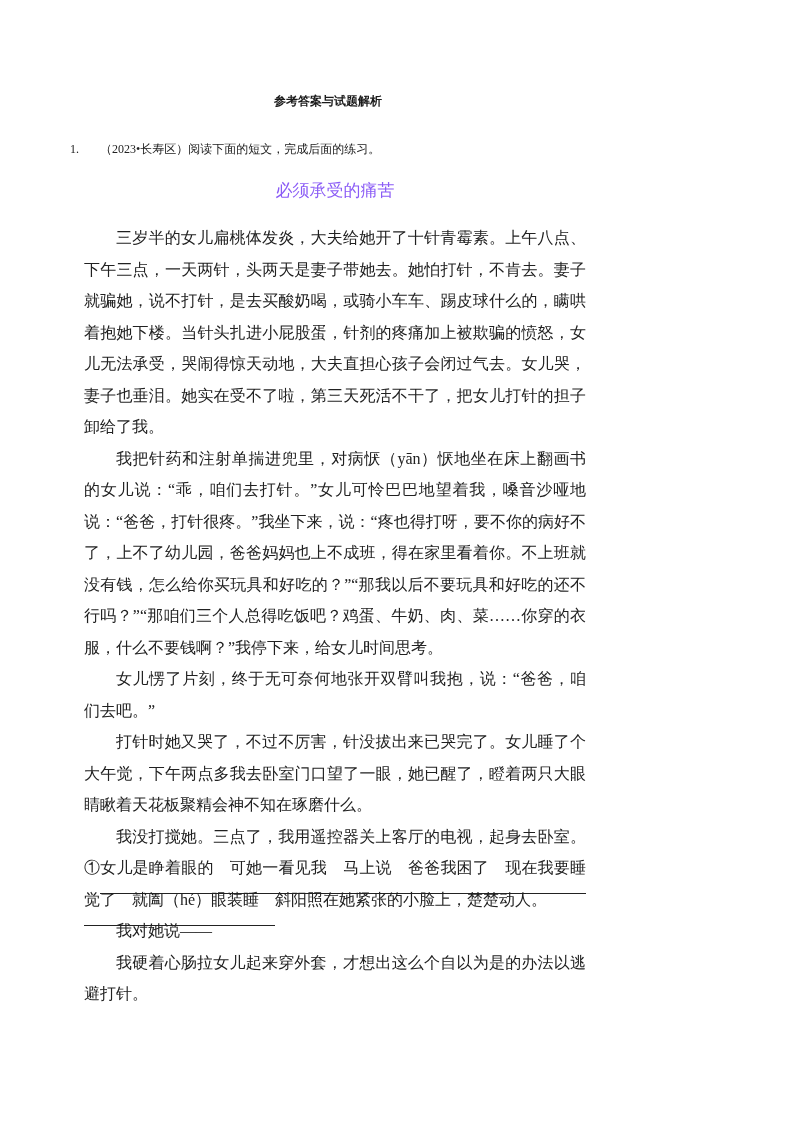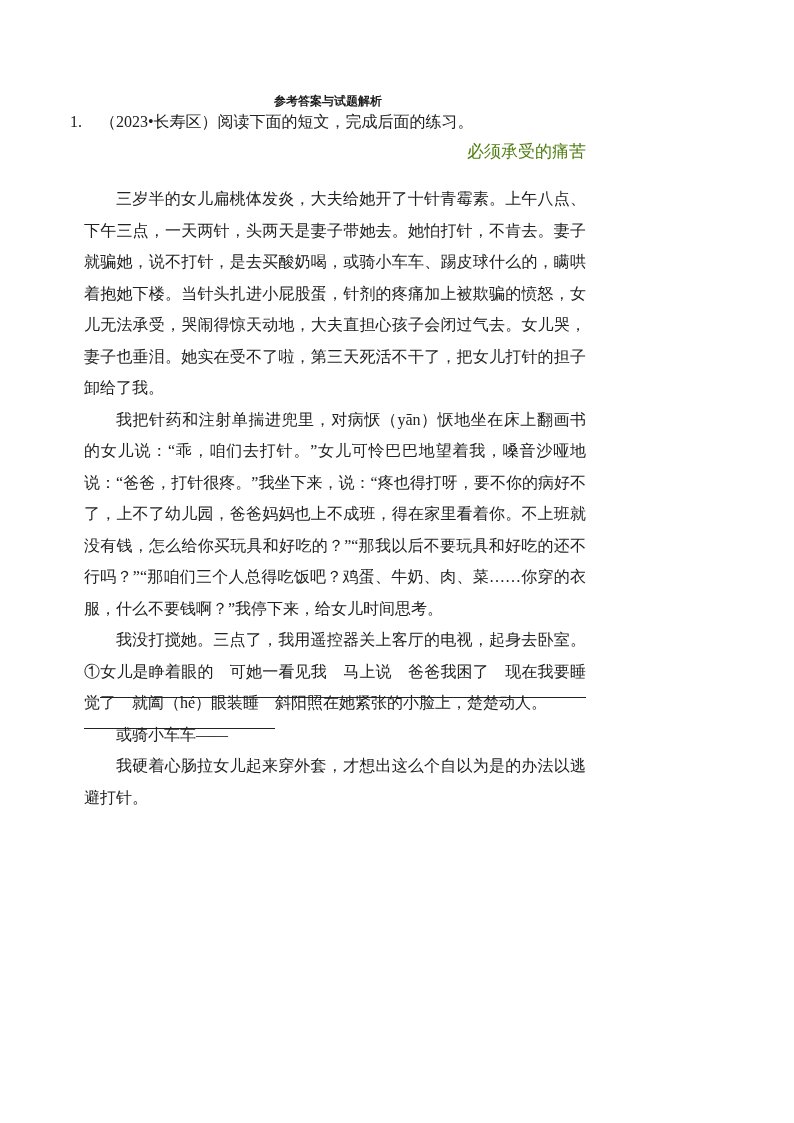--- a/index.html
+++ b/index.html
@@ -19,39 +19,39 @@
     color: #212121;
   }
   .doc-header {
     text-align: center;
     font-size: 12px;
     font-weight: bold;
     line-height: 14px;
     color: #1a1a1a;
   }
   .question-line {
-    margin-top: 3px;
-    font-size: 16px;
+    margin-top: 30px;
+    font-size: 12px;
     line-height: 22px;
     white-space: nowrap;
   }
   .question-number {
     display: inline-block;
     width: 30px;
   }
   .article {
     margin-left: 14px;
   }
   .article-title {
-    margin-top: 4px;
-    text-align: right;
+    margin-top: 16px;
+    text-align: center;
     font-size: 17px;
     line-height: 30px;
     font-weight: normal;
-    color: #4d7c0f;
+    color: #8b5cf6;
   }
   .article-body {
     margin-top: 16px;
   }
   .para {
     margin: 0;
     font-size: 16px;
     line-height: 31.5px;
     text-align: justify;
     text-justify: inter-ideograph;
@@ -75,19 +75,21 @@
   <div class="question-line">
     <span class="question-number">1.</span><span>（2023•长寿区）阅读下面的短文，完成后面的练习。</span>
   </div>
 
   <div class="article">
     <div class="article-title">必须承受的痛苦</div>
 
     <div class="article-body">
         <p class="para"><span>三岁半的女儿扁桃体发炎，大夫给她开了十针青霉素。上午八点、下午三点，一天两针，头两天是妻子带她去。她怕打针，不肯去。妻子就骗她，说不打针，是去买酸奶喝，或骑小车车、踢皮球什么的，瞒哄着抱她下楼。当针头扎进小屁股蛋，针剂的疼痛加上被欺骗的愤怒，女儿无法承受，哭闹得惊天动地，大夫直担心孩子会闭过气去。女儿哭，妻子也垂泪。她实在受不了啦，第三天死活不干了，把女儿打针的担子卸给了我。</span></p>
         <p class="para"><span>我把针药和注射单揣进兜里，对病恹（yān）恹地坐在床上翻画书的女儿说：“乖，咱们去打针。”女儿可怜巴巴地望着我，嗓音沙哑地说：“爸爸，打针很疼。”我坐下来，说：“疼也得打呀，要不你的病好不了，上不了幼儿园，爸爸妈妈也上不成班，得在家里看着你。不上班就没有钱，怎么给你买玩具和好吃的？”“那我以后不要玩具和好吃的还不行吗？”“那咱们三个人总得吃饭吧？鸡蛋、牛奶、肉、菜……你穿的衣服，什么不要钱啊？”我停下来，给女儿时间思考。</span></p>
+        <p class="para"><span>女儿愣了片刻，终于无可奈何地张开双臂叫我抱，说：“爸爸，咱们去吧。”</span></p>
+        <p class="para"><span>打针时她又哭了，不过不厉害，针没拔出来已哭完了。女儿睡了个大午觉，下午两点多我去卧室门口望了一眼，她已醒了，瞪着两只大眼睛瞅着天花板聚精会神不知在琢磨什么。</span></p>
         <p class="para"><span>我没打搅她。三点了，我用遥控器关上客厅的电视，起身去卧室。</span><span>①</span><span class="u">女儿是睁着眼的　可她一看见我　马上说　爸爸我困了　现在我要睡觉了　就阖（hé）眼装睡　</span><span>斜阳照在她紧张的小脸上，楚楚动人。</span></p>
-        <p class="para"><span>或骑小车车——</span></p>
+        <p class="para"><span>我对她说——</span></p>
         <p class="para"><span>我硬着心肠拉女儿起来穿外套，才想出这么个自以为是的办法以逃避打针。</span></p>
       </div>
   </div>
 
 </div>
 
 </body></html>

